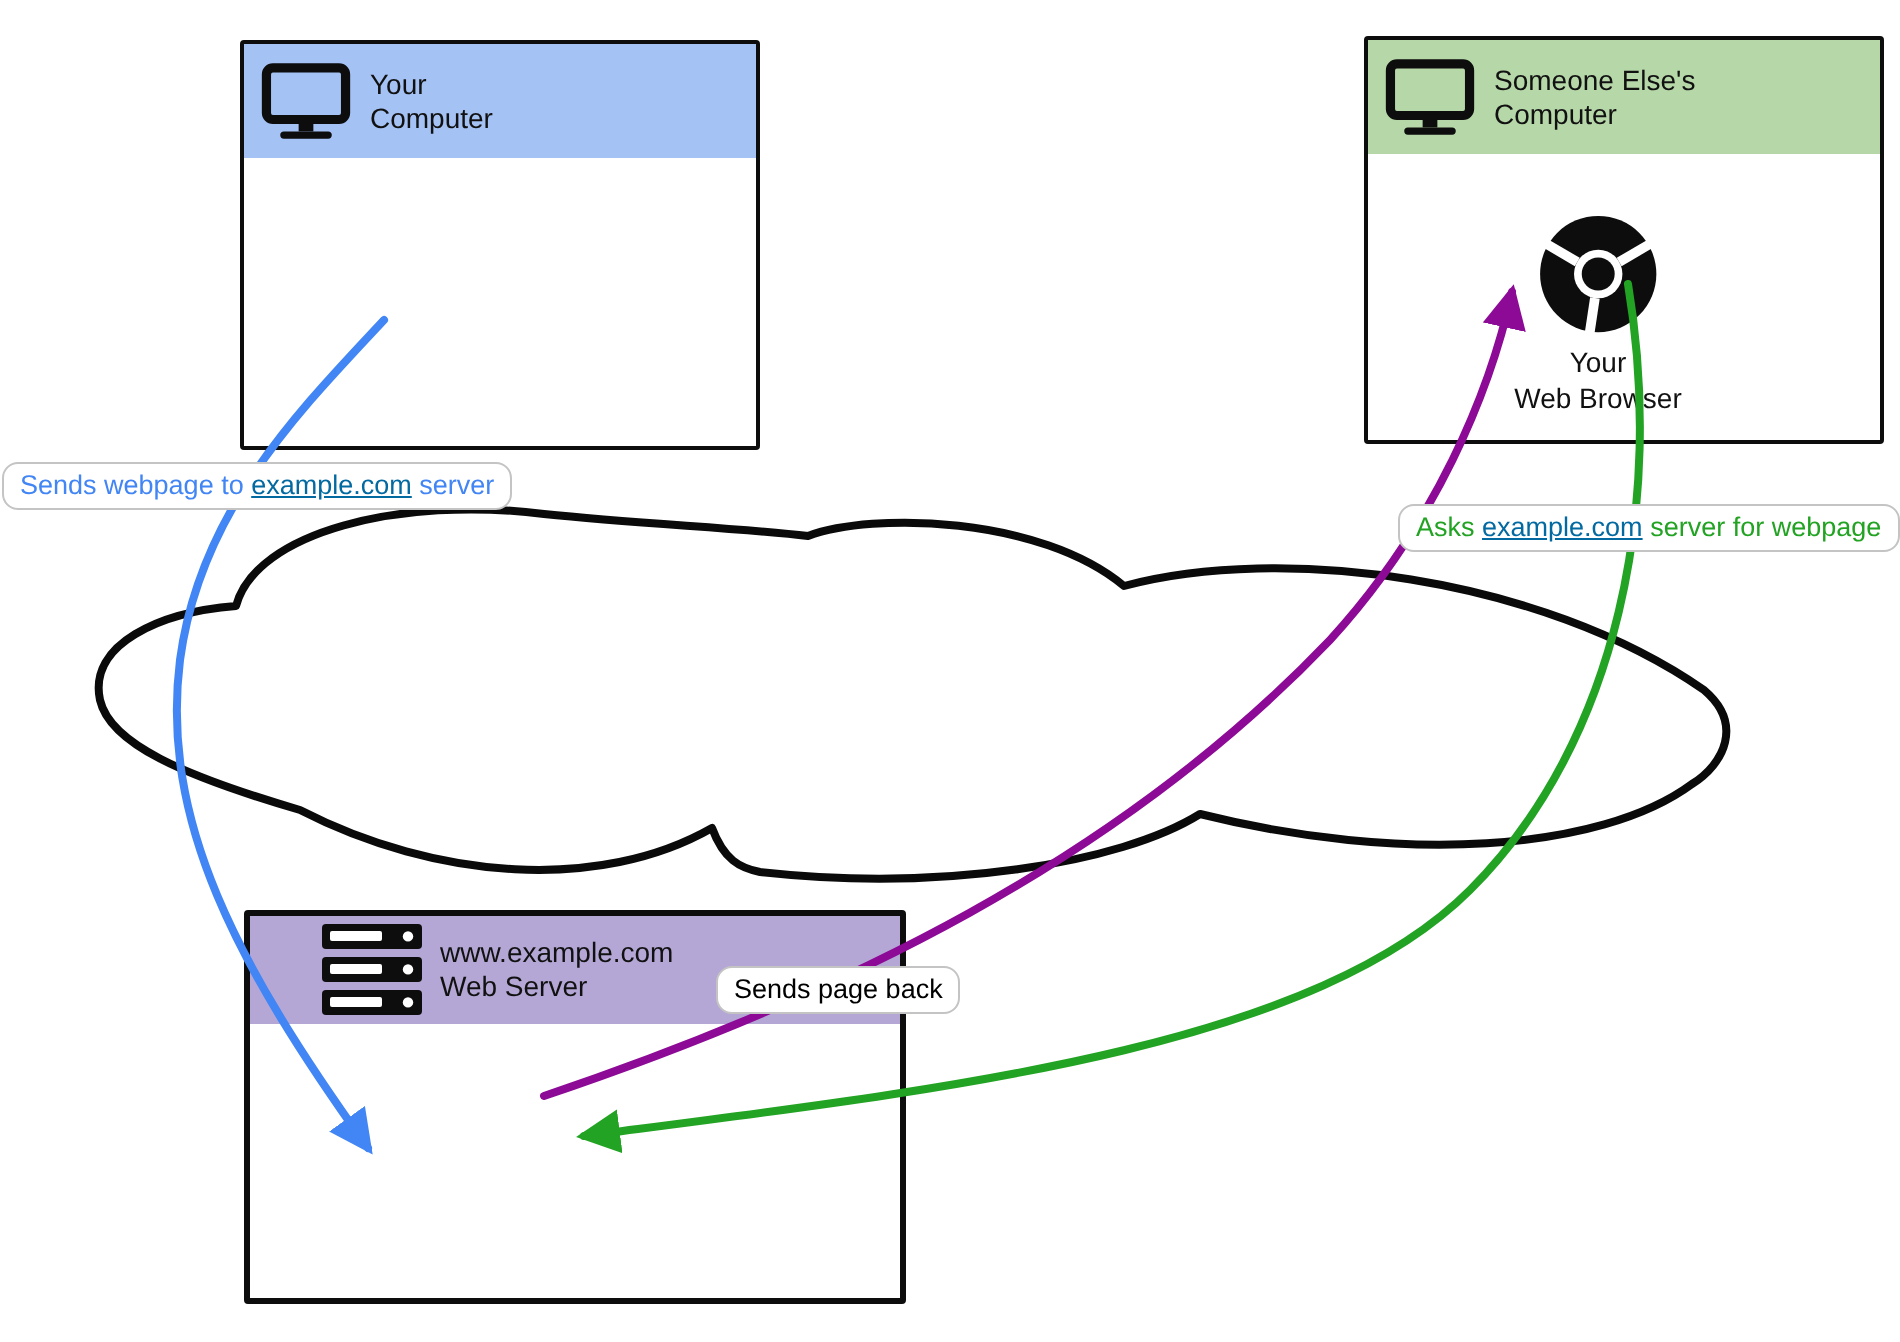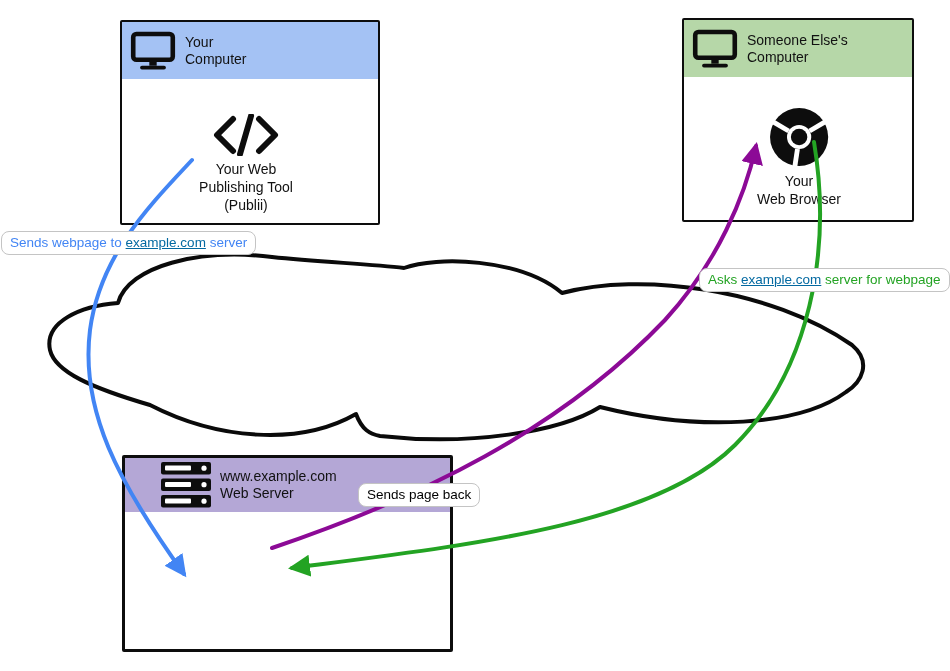--- a/index.html
+++ b/index.html
@@ -57,33 +57,23 @@
   <div class="box" style="left:120px;top:20px;width:260px;height:205px;">
     <div class="box-header" style="background:#a4c2f4;height:57px;">
       <svg class="hicon" width="46" height="42" viewBox="0 0 50 44">
         <rect x="3.5" y="3.5" width="43" height="28" rx="3.5" fill="none" stroke="#0d0d0d" stroke-width="5"></rect>
         <rect x="21" y="31" width="8" height="7" fill="#0d0d0d"></rect>
         <rect x="11" y="38" width="28" height="4" rx="2" fill="#0d0d0d"></rect>
       </svg>
       <span class="box-title">Your
 Computer</span>
     </div>
-    <div class="content" style="left:124px;top:92px;">
-      <svg width="66" height="42" viewBox="0 0 66 42" style="display:block;margin:0 auto;">
-        <polyline points="20,5 4,21 20,37" fill="none" stroke="#0d0d0d" stroke-width="6" stroke-linecap="round" stroke-linejoin="round"></polyline>
-        <polyline points="46,5 62,21 46,37" fill="none" stroke="#0d0d0d" stroke-width="6" stroke-linecap="round" stroke-linejoin="round"></polyline>
-        <line x1="38" y1="2" x2="27" y2="40" stroke="#0d0d0d" stroke-width="6" stroke-linecap="round"></line>
-      </svg>
-      <div class="caption">Your Web
-Publishing Tool
-(Publii)</div>
-    </div>
   </div>
 
-  <div class="box" style="left:682px;top:18px;width:232px;height:204px;">
+  <div class="box" style="left:682px;top:18px;width:260px;height:204px;">
     <div class="box-header" style="background:#b6d7a8;height:57px;">
       <svg class="hicon" width="46" height="42" viewBox="0 0 50 44">
         <rect x="3.5" y="3.5" width="43" height="28" rx="3.5" fill="none" stroke="#0d0d0d" stroke-width="5"></rect>
         <rect x="21" y="31" width="8" height="7" fill="#0d0d0d"></rect>
         <rect x="11" y="38" width="28" height="4" rx="2" fill="#0d0d0d"></rect>
       </svg>
       <span class="box-title">Someone Else's
 Computer</span>
     </div>
     <div class="content" style="left:115px;top:86px;">
@@ -138,21 +128,21 @@
     </defs>
     <path d="M 192 160 C 150 205 100 255 90 330 C 80 410 118 482 184 574" fill="none" stroke-width="4" stroke-linecap="round" marker-end="url(#head-blue)" stroke="#4285f4"></path>
     <path d="M 272 548 C 420 498 560 430 665 320 C 718 262 745 196 756 146" fill="none" stroke-width="4" stroke-linecap="round" marker-end="url(#head-purple)" stroke="#8c0a96"></path>
     <path d="M 814 142 C 832 250 810 370 735 445 C 655 525 470 545 292 568" fill="none" stroke-width="4" stroke-linecap="round" marker-end="url(#head-green)" stroke="#23a323"></path>
   </svg>
 
   <div class="arrow-label lbl-blue" style="left:1px;top:231px;">
     <span>Sends webpage to </span><span class="lnk">example.com</span><span> server</span>
   </div>
 
-  <div class="arrow-label lbl-green" style="left:699px;top:268px;">
+  <div class="arrow-label lbl-green" style="left:699px;top:252px;">
     <span>Asks </span><span class="lnk">example.com</span><span> server for webpage</span>
   </div>
 
   <div class="arrow-label lbl-purple" style="left:358px;top:483px;">
     <span>Sends page back</span>
   </div>
 
 </div>
 
 </body></html>

